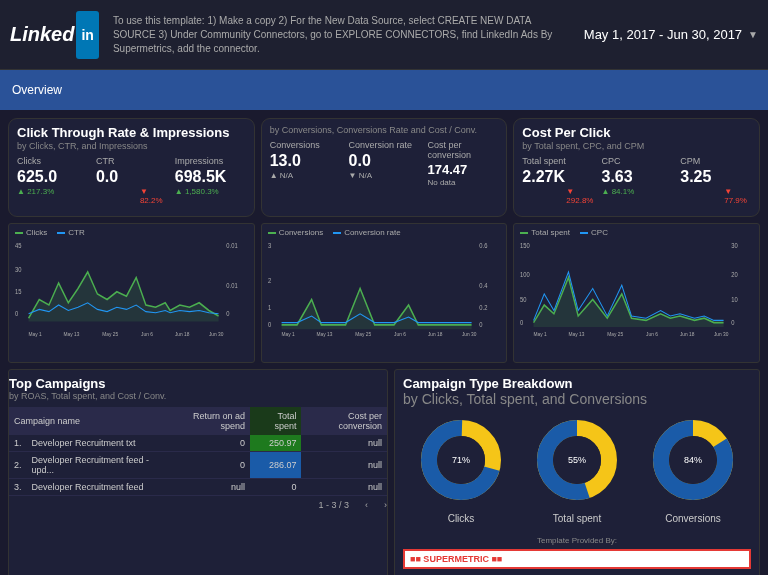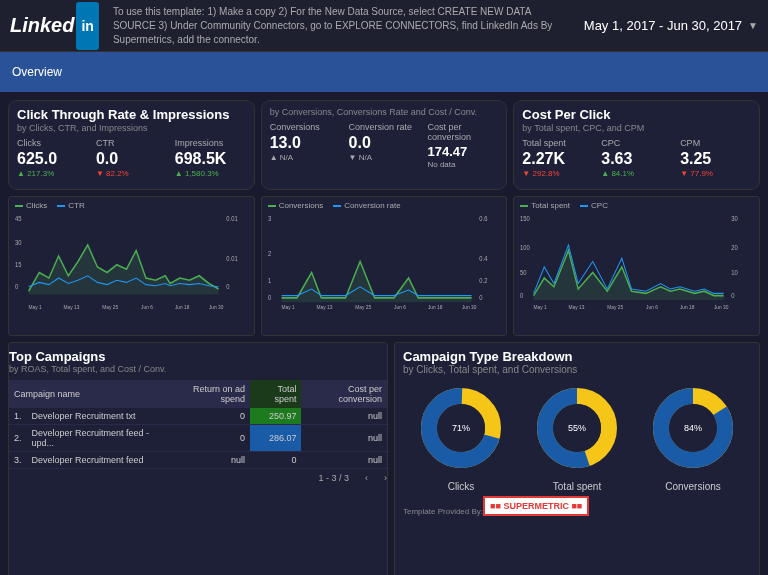--- a/index.html
+++ b/index.html
@@ -13,21 +13,21 @@
       font-size: 11px;
     }
 
     
     .header {
       background: #1e2030;
       display: flex;
       align-items: center;
       padding: 6px 10px;
       border-bottom: 1px solid #333;
-      height: 52px;
+      height: 70px;
     }
     .linkedin-logo {
       display: flex;
       align-items: center;
       margin-right: 14px;
       flex-shrink: 0;
     }
     .linkedin-text {
       font-size: 20px;
       font-weight: bold;
@@ -126,21 +126,21 @@
     .metric-value {
       font-size: 16px;
       font-weight: bold;
       color: #fff;
     }
     .metric-change {
       font-size: 8px;
       margin-top: 1px;
     }
     .metric-change.positive { color: #4caf50; }
-    .metric-change.negative { color: #f44336; }
+    .metric-change.negative { color: #f44336; margin-left: 44px; }
     .metric-change.neutral { color: #aaa; }
 
     
     .charts-row {
       display: flex;
       gap: 6px;
     }
     .chart-panel {
       flex: 1;
       background: #1e2038;
@@ -251,21 +251,21 @@
       border-radius: 3px;
       padding: 6px 8px;
       flex: 1;
     }
     .breakdown-title {
       font-size: 13px;
       font-weight: bold;
       color: #fff;
     }
     .breakdown-sub {
-      font-size: 10px;
+      font-size: 14px;
       color: #888;
       margin-bottom: 6px;
     }
     .donut-row {
       display: flex;
       justify-content: space-around;
       align-items: center;
       margin-top: 8px;
     }
     .donut-item {
@@ -544,21 +544,21 @@
         <div class="donut-item">
           <svg width="90" height="90" viewBox="0 0 90 90">
             <circle cx="45" cy="45" r="32" fill="none" stroke="#f5c518" stroke-width="16" stroke-dasharray="201.06 201.06" stroke-dashoffset="0" transform="rotate(-90 45 45)"></circle>
             <circle cx="45" cy="45" r="32" fill="none" stroke="#1a5ba8" stroke-width="16" stroke-dasharray="169 32" stroke-dashoffset="-32" transform="rotate(-90 45 45)"></circle>
             <circle cx="45" cy="45" r="24" fill="#1e2038"></circle>
             <text x="45" y="48" text-anchor="middle" fill="#fff" font-size="9">84%</text>
           </svg>
           <div class="donut-label">Conversions</div>
         </div>
       </div>
-      <div style="display:flex;flex-direction:row;align-items:flex-end;">
+      <div style="display:flex;flex-direction:column;margin-top:6px;">
         <div class="template-by">Template Provided By:</div>
         <div class="supermetrics-box">
           <span class="supermetrics-text">■■ SUPERMETRIC ■■</span>
         </div>
       </div>
     </div>
 
   </div>
 </div>
 

